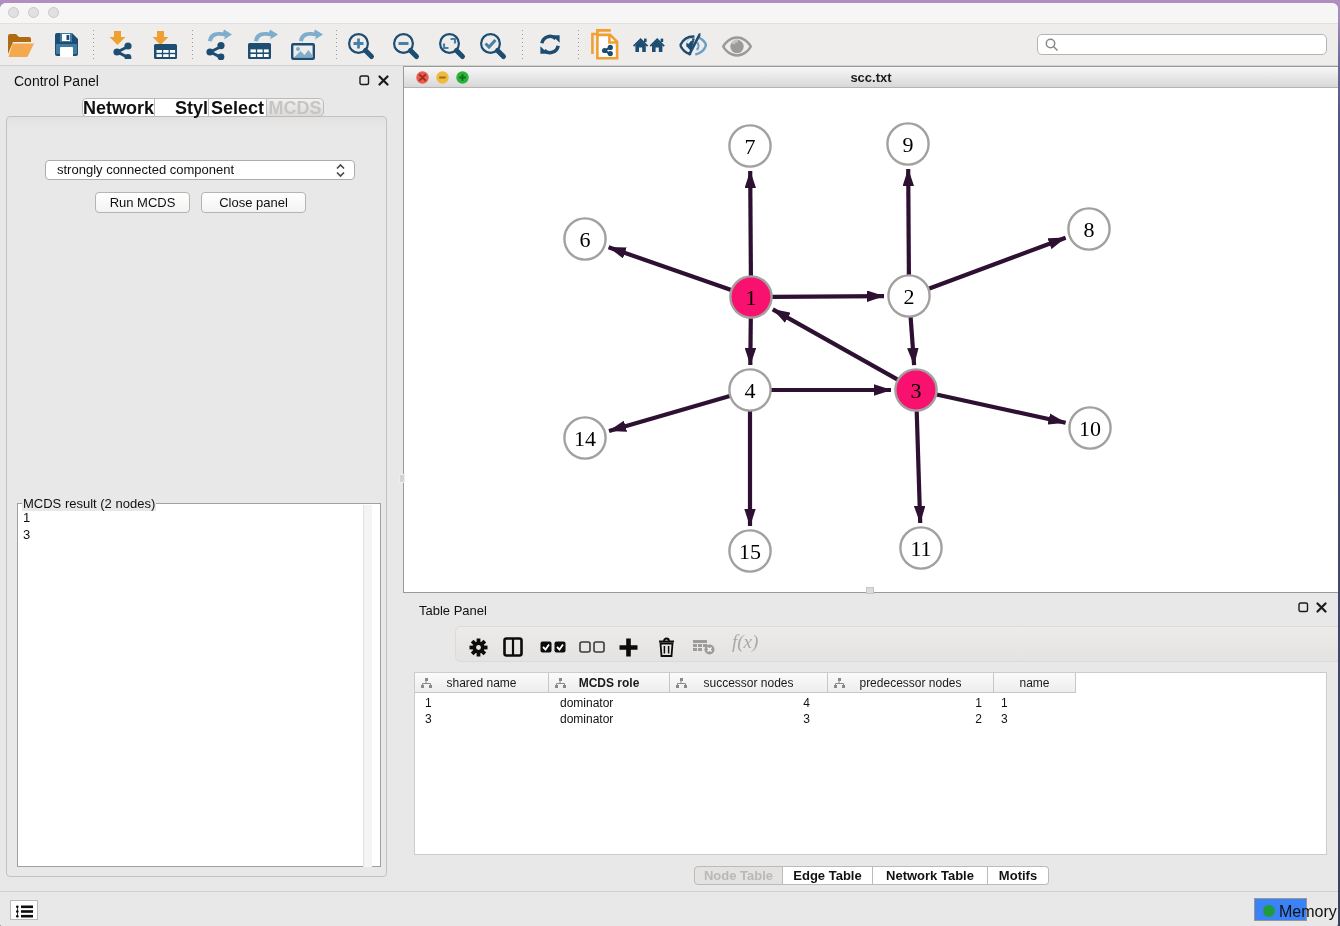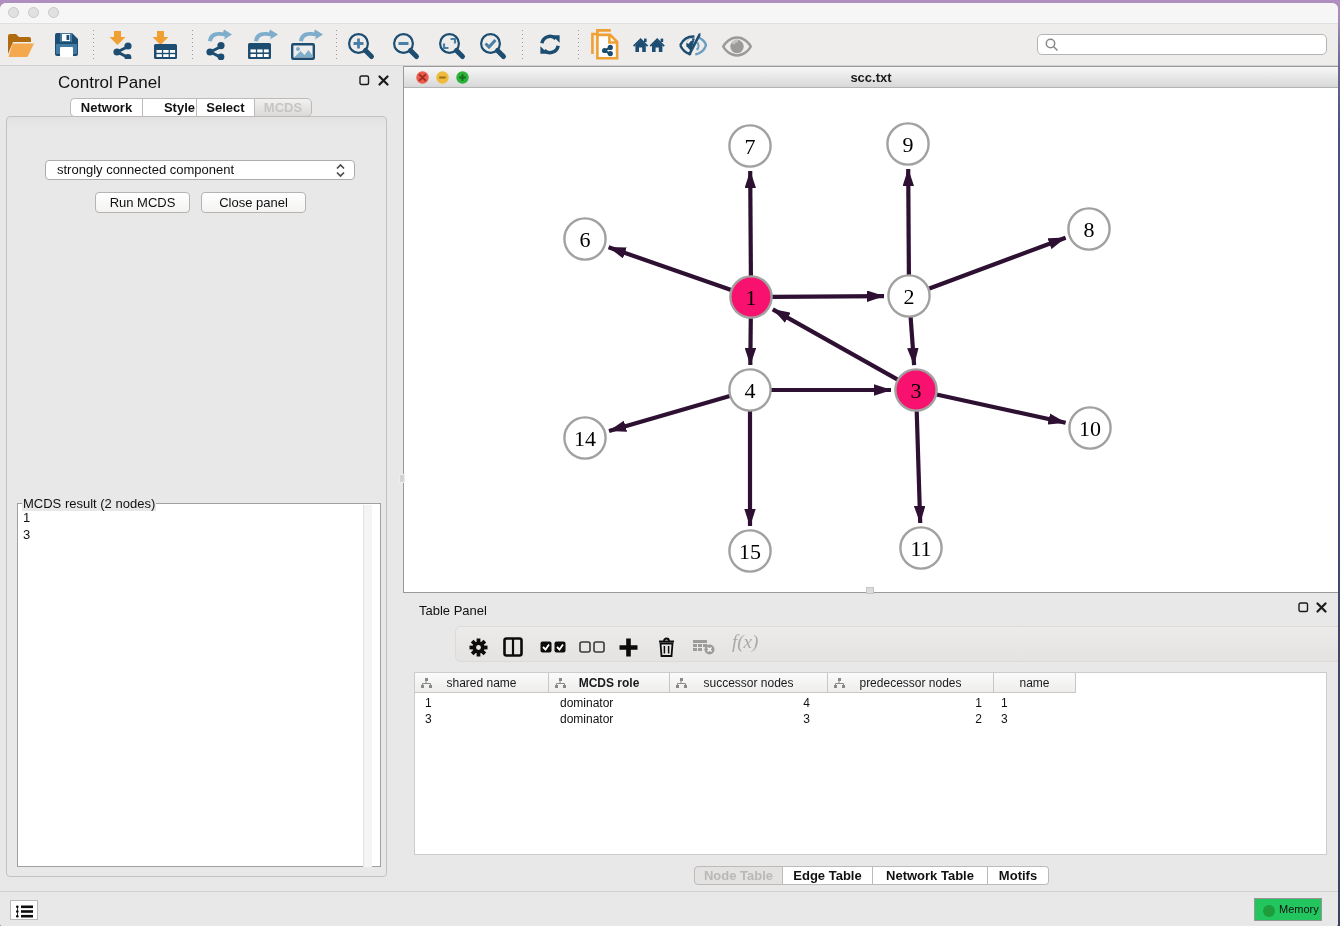--- a/index.html
+++ b/index.html
@@ -16,23 +16,23 @@
 #apptitle { position:absolute; top:2px; width:100%; text-align:center; font-size:13px; color:#b4b2b2; }
 
 #toolbar { position:absolute; left:0; top:20px; width:100%; height:43px; background:#eeedec;
   border-top:1px solid #e2e1e0; border-bottom:1px solid #d2d1d0; }
 .tbsep { position:absolute; top:6px; height:30px; width:1px;
   background-image:linear-gradient(#9a9a9a 33%, rgba(0,0,0,0) 0%);
   background-size:1px 4px; }
 .ticon { position:absolute; }
 
 #cpanel { position:absolute; left:0; top:63px; width:393px; height:825px; }
-#cptitle { position:absolute; left:14px; top:7px; font-size:17px; color:#111;margin-left:44px; }
+#cptitle { position:absolute; left:14px; top:7px; font-size:14px; color:#111; }
 .wicon { position:absolute; top:9px; }
-#cptabs { position:absolute; left:70px; top:32px; height:19px; font-size:13px; font-weight:bold; }
+#cptabs { position:absolute; left:82px; top:32px; height:19px; font-size:18px; font-weight:bold; }
 .cptab { float:left; height:19px; line-height:18px; background:#fff;
   border:1px solid #bcbbba; border-right:none; color:#111; text-align:center;}
 #cpcontent { position:absolute; left:6px; top:50px; width:381px; height:761px;
   border:1px solid #c3c2c1; border-radius:4px;
   background:linear-gradient(180deg,#e3e2e1 0px,#e9e8e8 12px); }
 #optlabel { position:absolute; left:0; top:70px; width:393px; text-align:center; font-size:14px; color:#111;}
 #combo { position:absolute; left:45px; top:94px; width:310px; height:20px; background:#fff;
   border:1px solid #aeadac; border-radius:4px; font-size:13px; line-height:18px; padding-left:11px; color:#111;}
 .btn { position:absolute; top:126px; height:21px; background:linear-gradient(#ffffff,#f4f3f2);
   border:1px solid #b5b4b3; border-radius:4px; font-size:13px; text-align:center; line-height:19px; color:#111;}
@@ -60,22 +60,22 @@
   font-size:12px; color:#1a1a1a; text-align:center; line-height:20px; }
 .td { position:absolute; font-size:12px; color:#111; height:16px; line-height:16px; }
 .treeicon { position:absolute; top:5px; }
 .btab { position:absolute; top:268px; height:19px; background:#fff; border:1px solid #bcbbba;
   font-size:13px; font-weight:bold; color:#111; text-align:center; line-height:17px; }
 
 #statusbar { position:absolute; left:0; top:888px; width:100%; height:35px;
   border-top:1px solid #d0cfce; background:#e9e8e8;}
 #listbtn { position:absolute; left:10px; top:8px; width:28px; height:20px; background:#fdfdfd;
   border:1px solid #b9b8b7; }
-#membtn { position:absolute; left:1254px; top:6px; width:68px; height:23px; background:#22c55e;
-  border:1px solid #979696; font-size:11px; color:#111; }
+#membtn { position:absolute; left:1254px; top:6px; width:53px; height:23px; background:#3b82f6;
+  border:1px solid #979696; font-size:16px; color:#111; }
 </style>
 </head>
 <body>
 <div id="app">
   <div id="titlebar">
     <div class="tl" style="left:8px;"></div>
     <div class="tl" style="left:28px;"></div>
     <div class="tl" style="left:48px;"></div>
   </div>
   <div id="toolbar">

